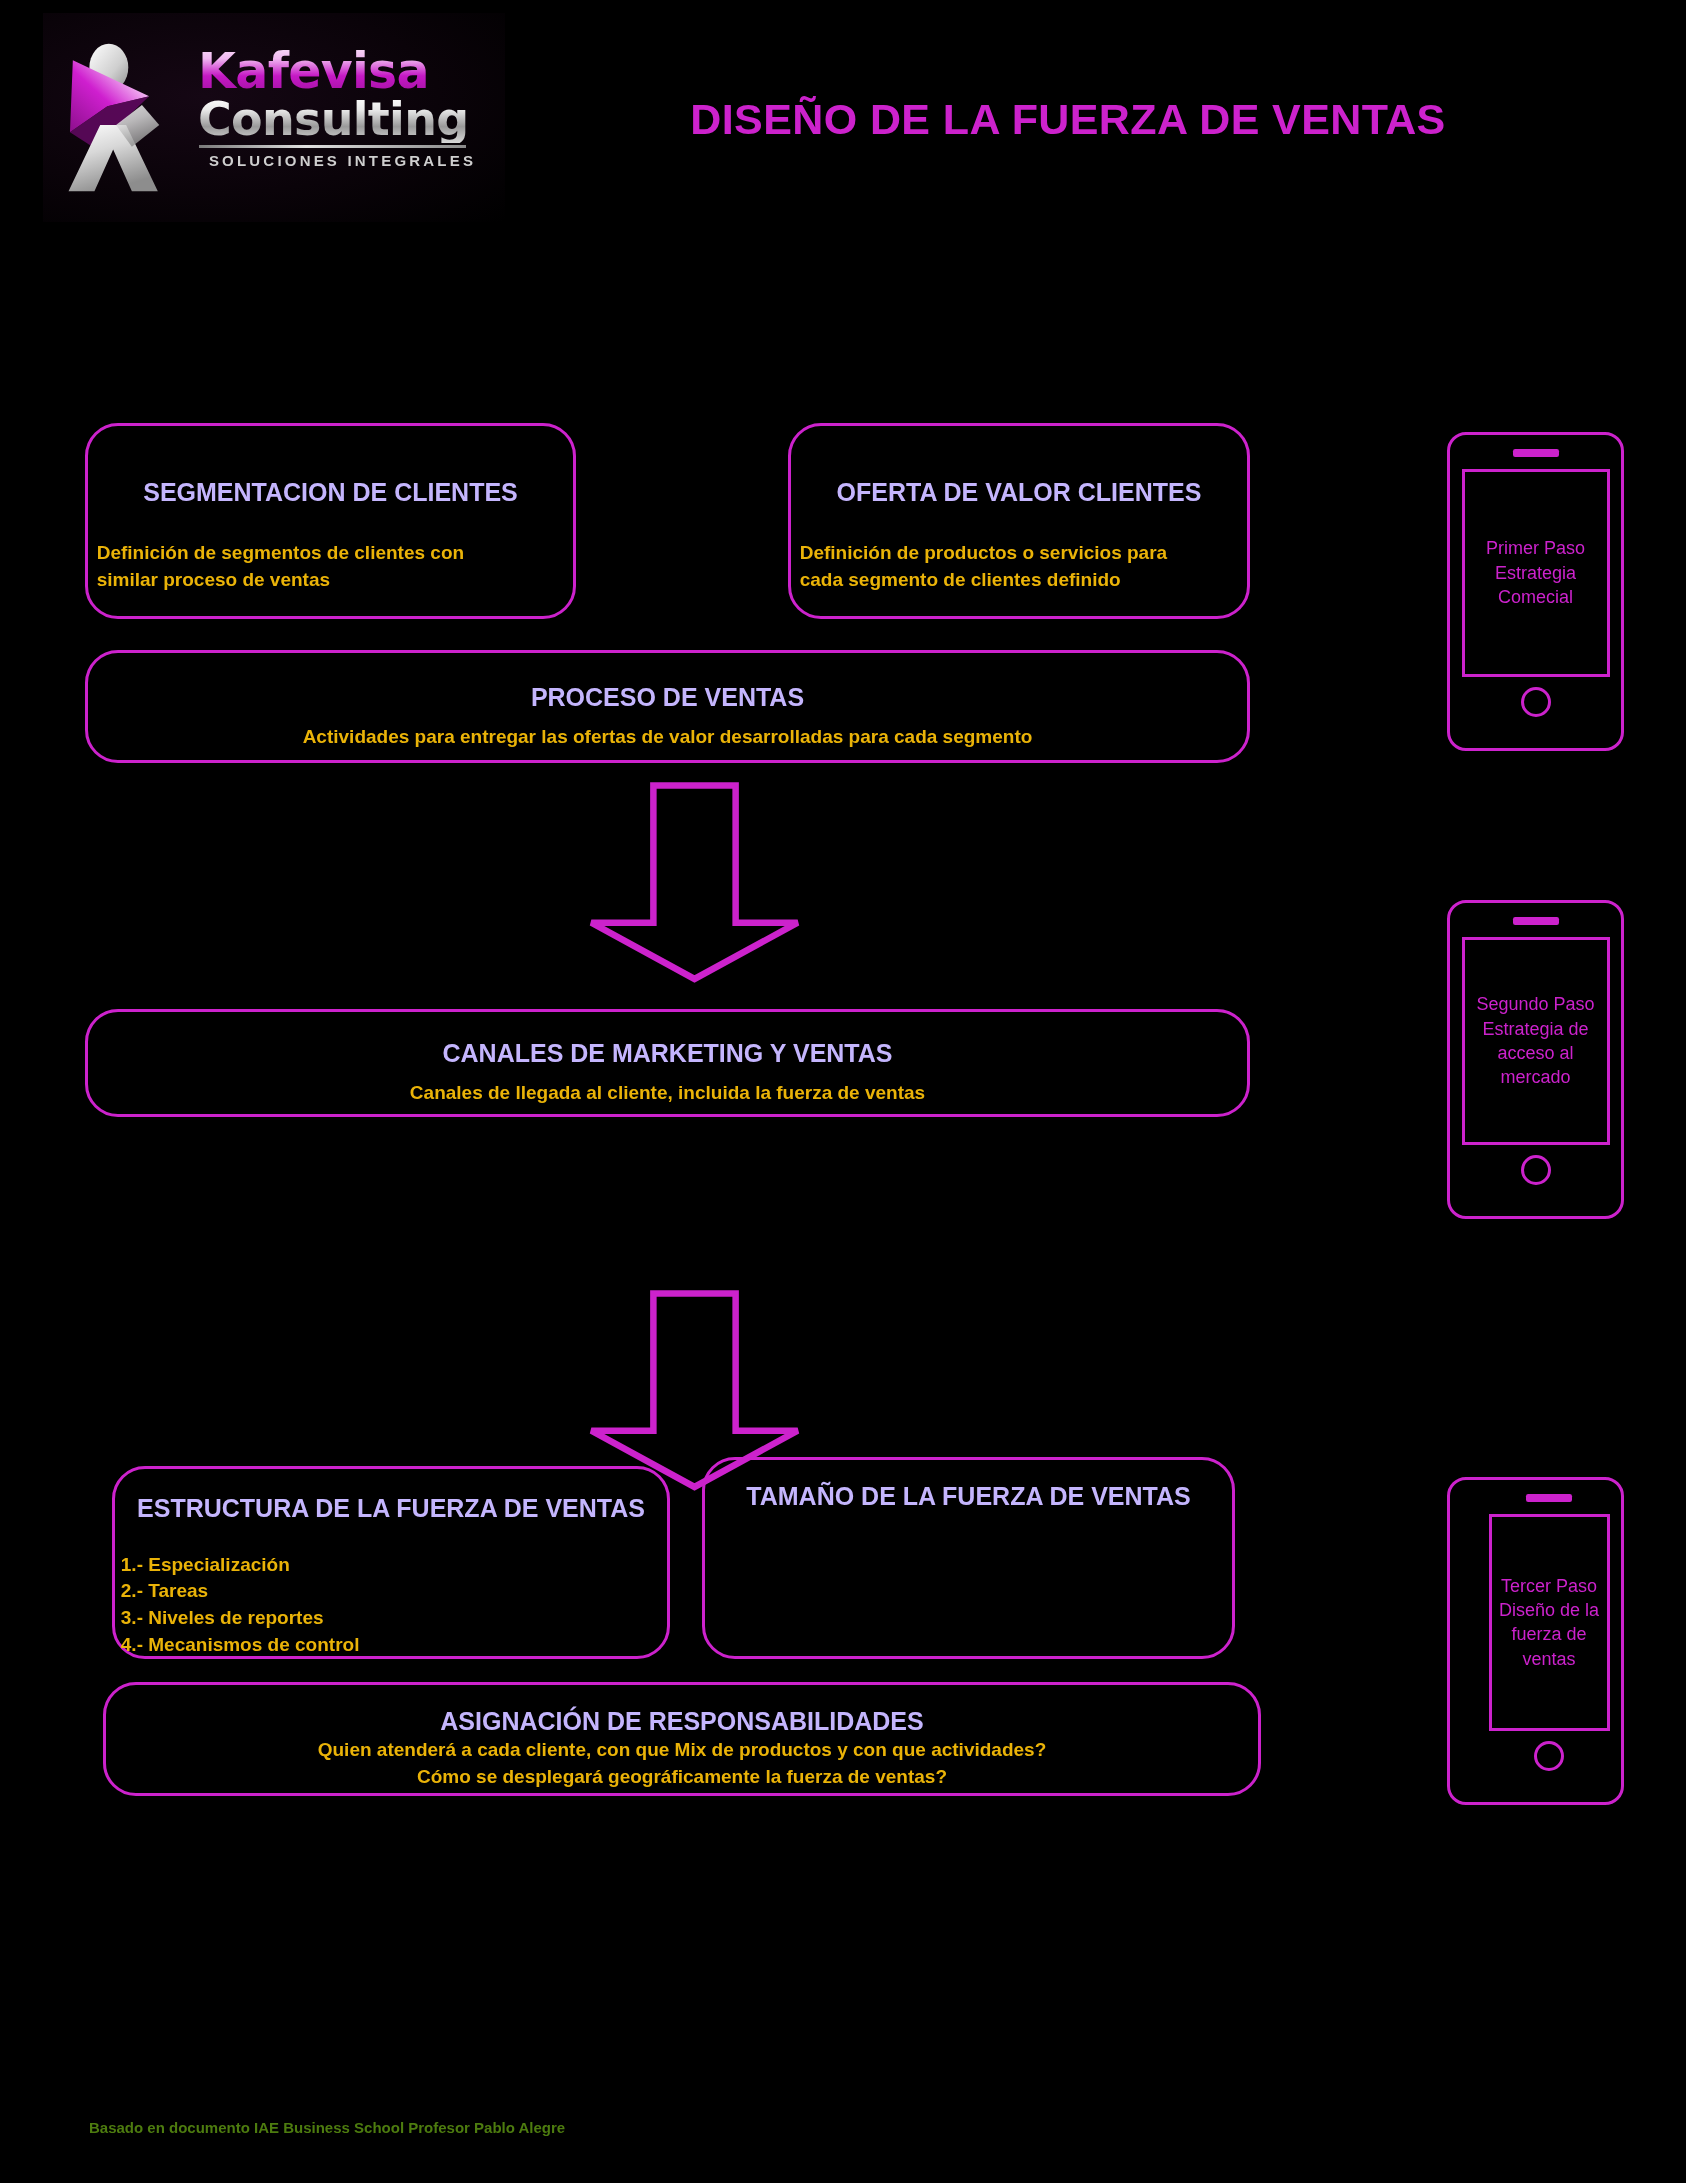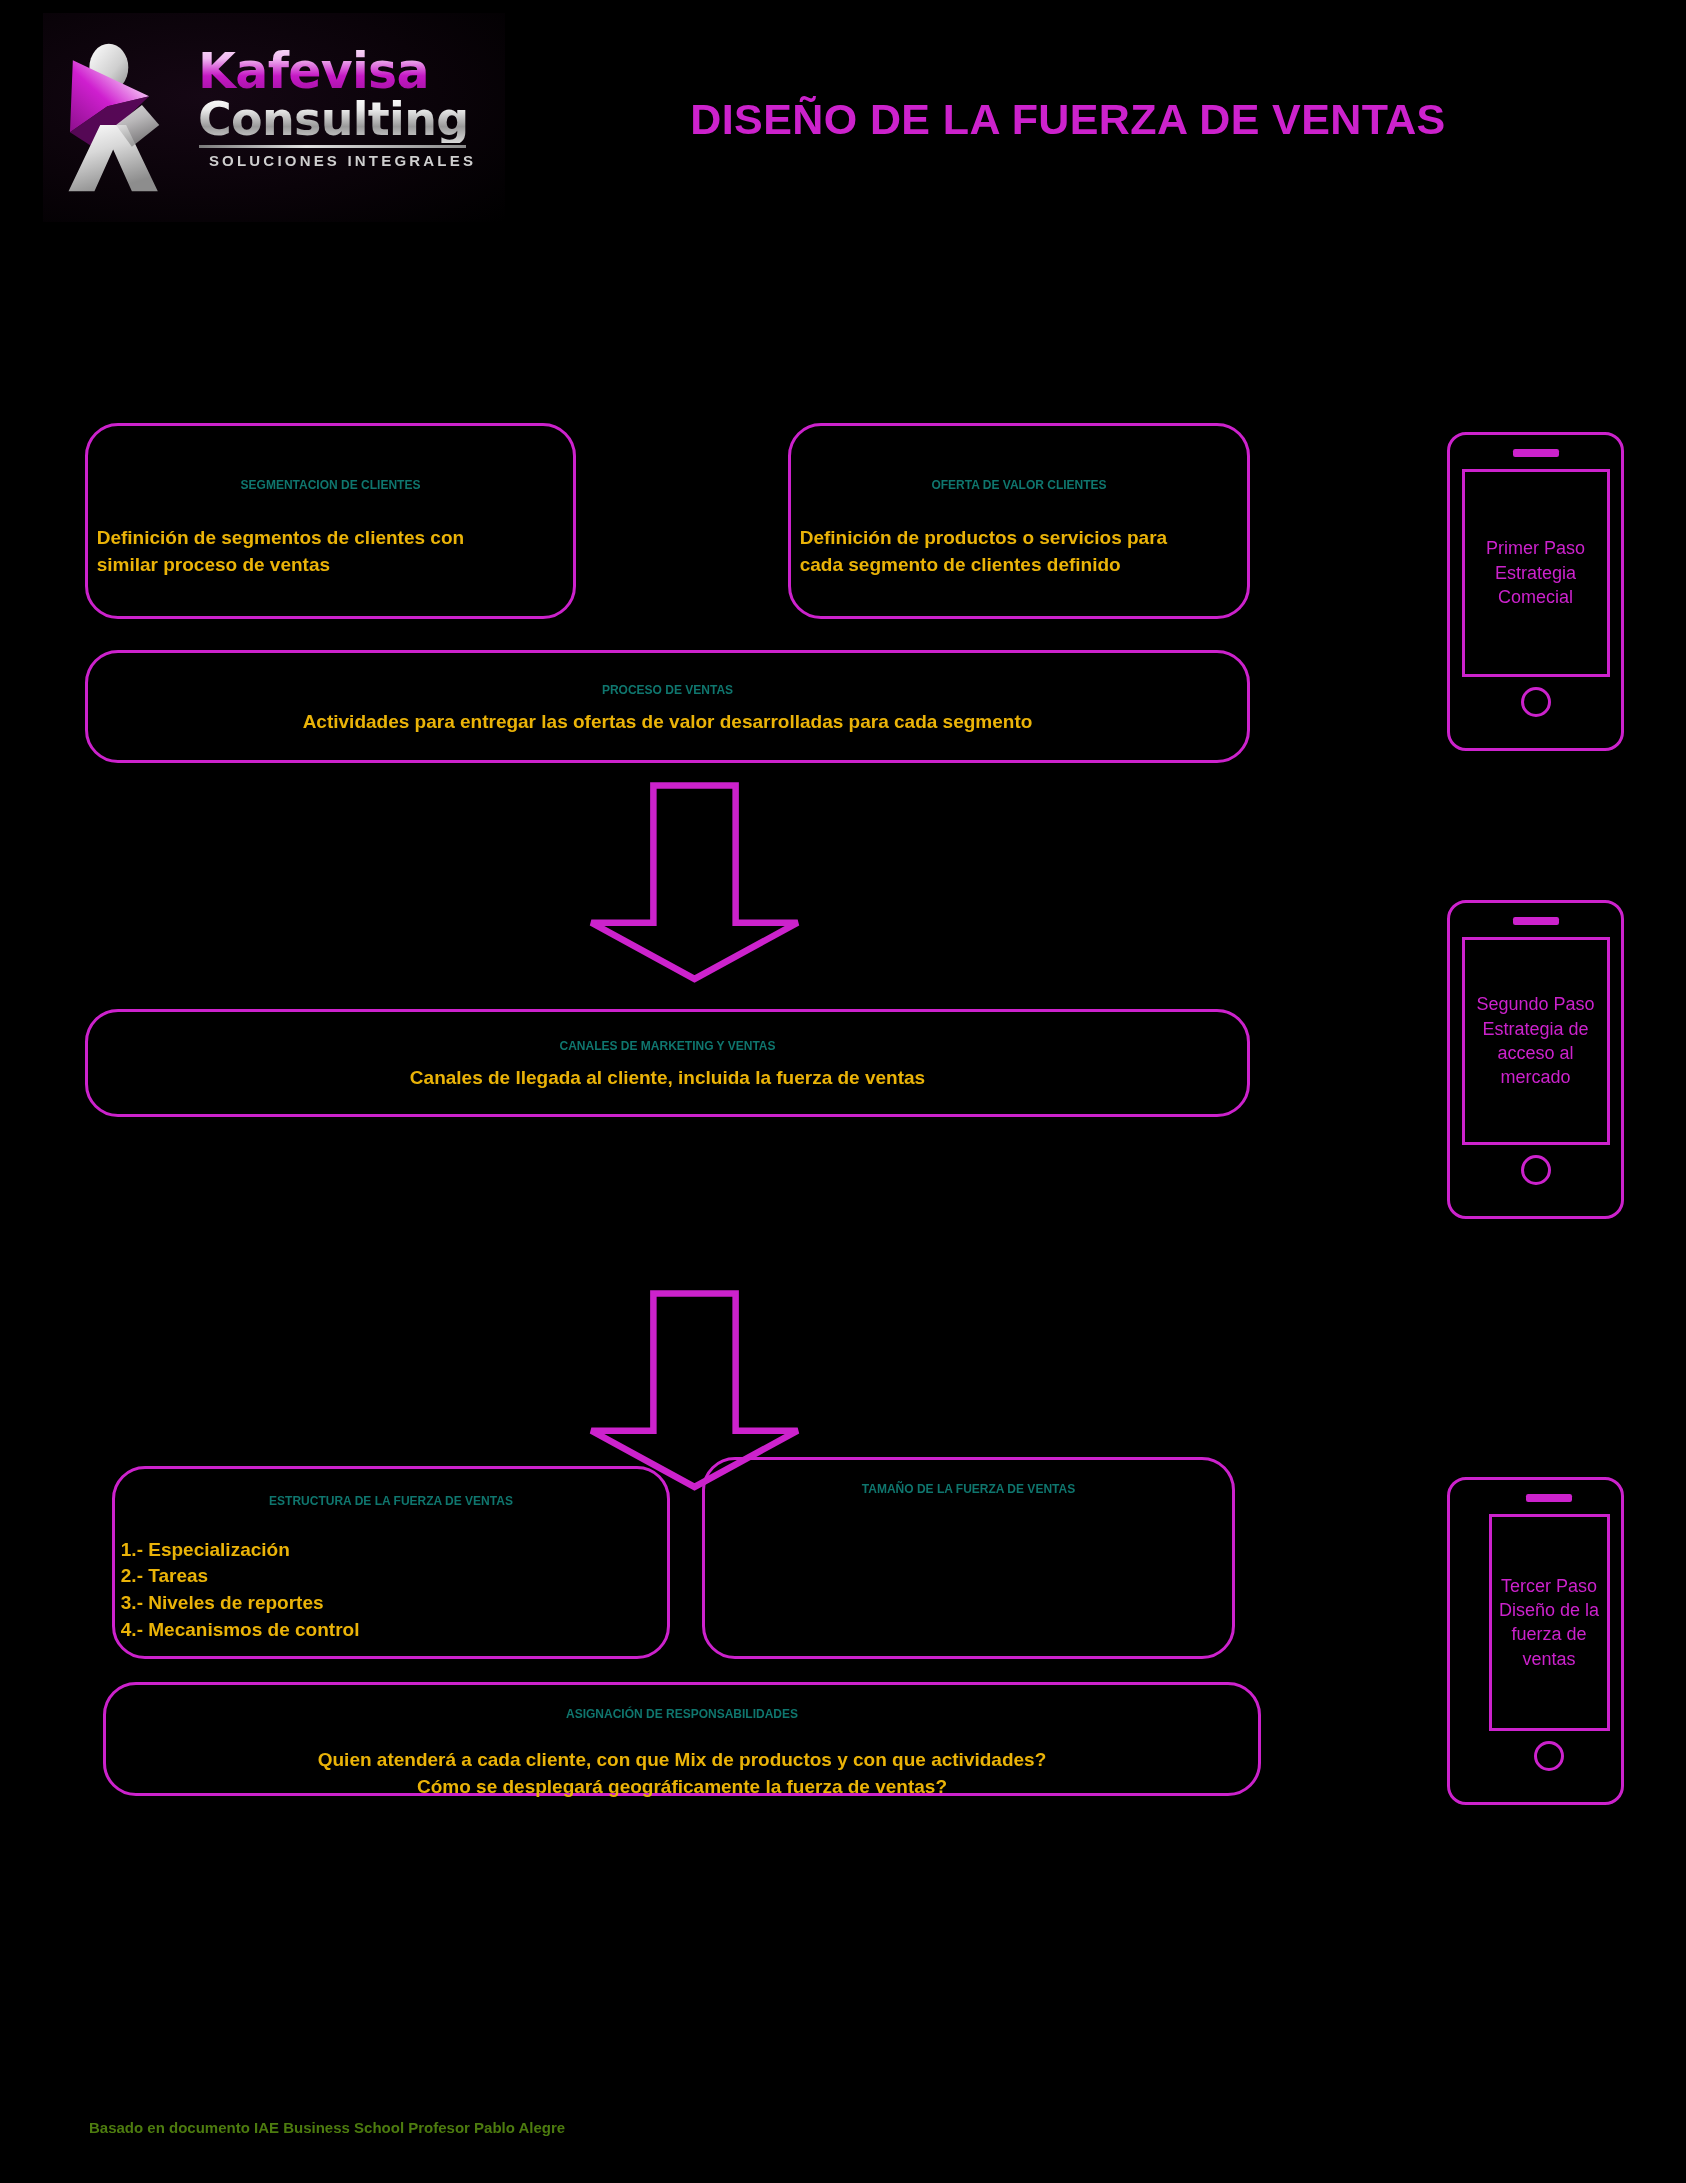--- a/index.html
+++ b/index.html
@@ -92,23 +92,23 @@
 
   
   .pbox {
     position: absolute;
     border: 3.6px solid #cc22cc;
     border-radius: 33px;
     box-sizing: border-box;
     background: transparent;
   }
   .pbox .pbox-title {
-    color: #0f766e;
-    font-weight: bold;
-    font-size: 12px;
+    color: #c4b5fd;
+    font-weight: bold;
+    font-size: 25px;
     text-align: center;
     font-family: "Liberation Sans", sans-serif;
   }
   .pbox .pbox-body {
     color: #eab308;
     font-weight: bold;
     font-size: 19px;
     line-height: 1.42;
     font-family: "Liberation Sans", sans-serif;
   }
@@ -135,21 +135,21 @@
   #box-estructura { left: 112px; top: 1466px; width: 558px; height: 193px; }
   #box-estructura .pbox-title { margin-top: 24.5px; }
   #box-estructura .pbox-body  { margin-top: 29px; margin-left: 5.8px; }
 
   #box-tamano { left: 702px; top: 1457px; width: 533px; height: 202px; }
   #box-tamano .pbox-title { margin-top: 21.7px; }
   #box-tamano .pbox-body  { margin-top: 29px; margin-left: 8.7px; }
 
   #box-asignacion { left: 103px; top: 1682px; width: 1158px; height: 114px; }
   #box-asignacion .pbox-title { margin-top: 21.7px; }
-  #box-asignacion .pbox-body  { margin-top: 26px; }
+  #box-asignacion .pbox-body  { margin-top: 1px; }
 
   
   .arrow-down {
     position: absolute;
     width: 217px;
     height: 202px;
   }
   #arrow-1 { left: 586px; top: 782px; }
   #arrow-2 { left: 586px; top: 1290px; }
 

